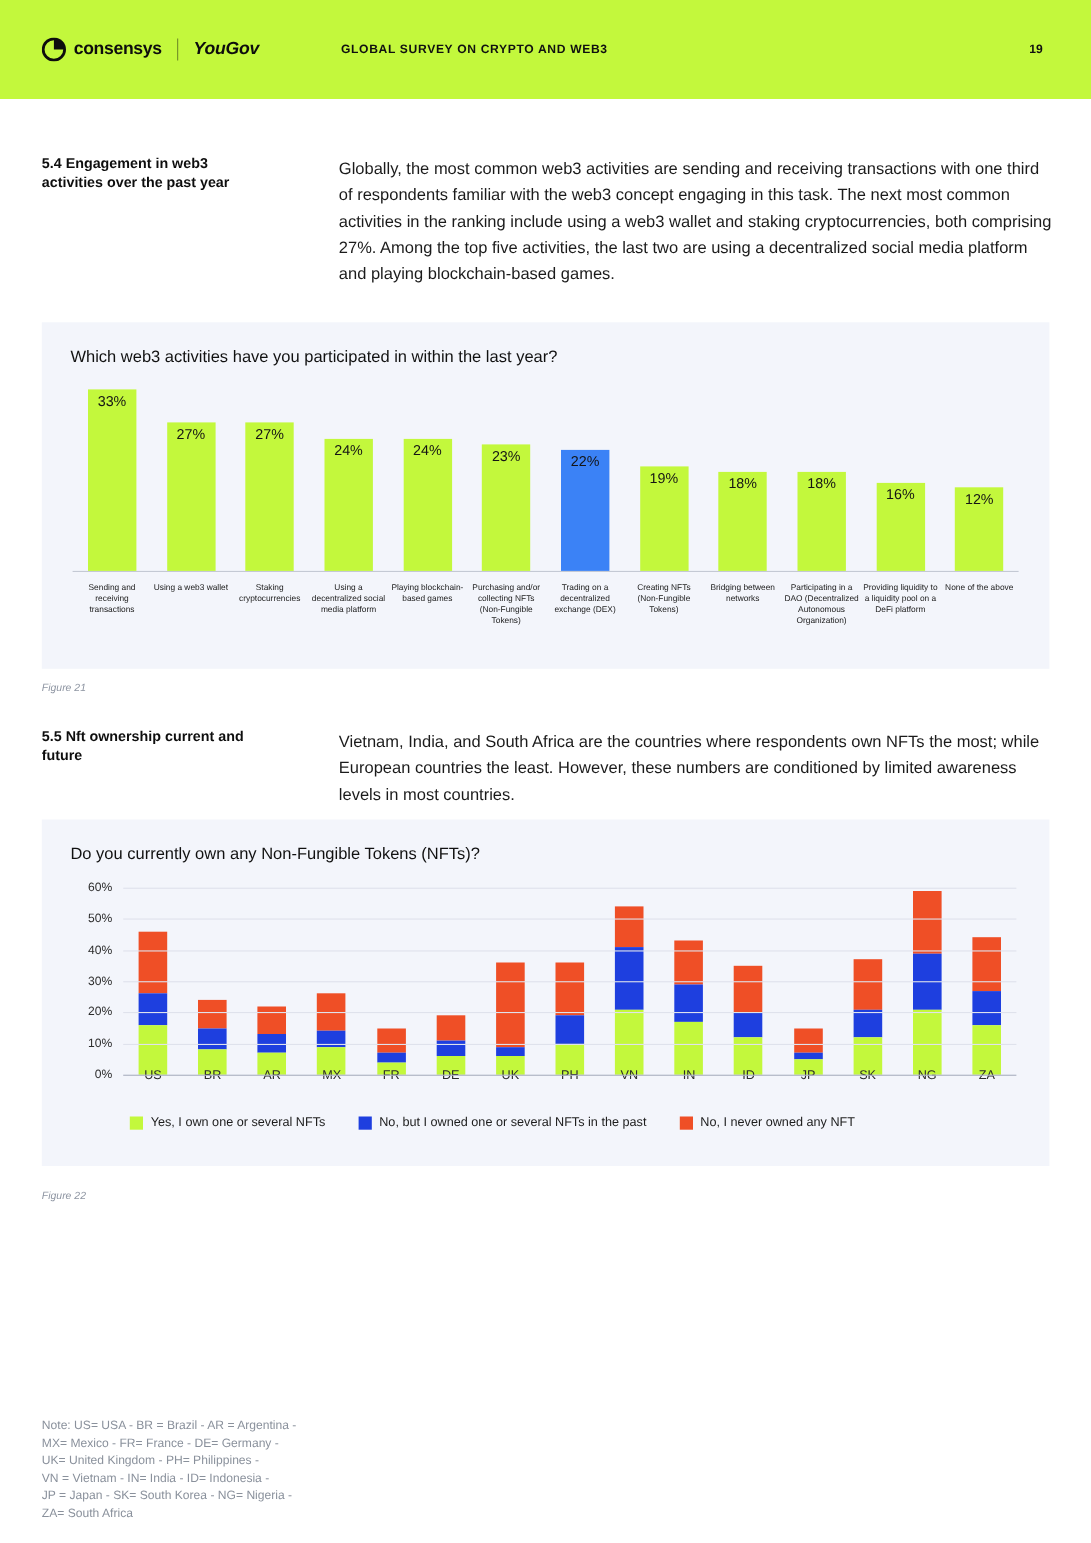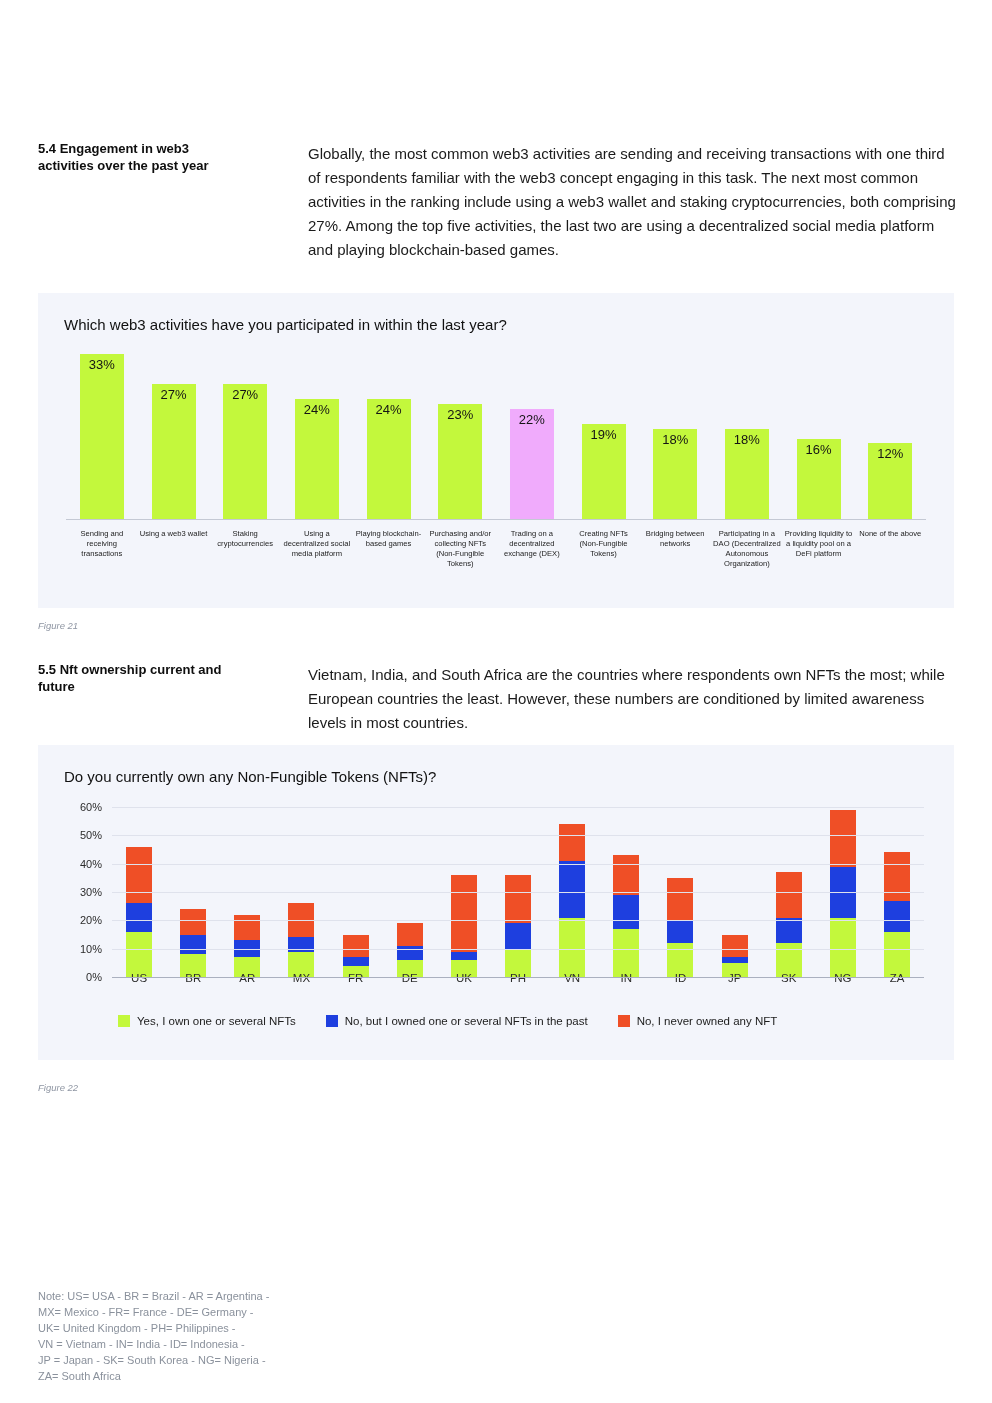--- a/index.html
+++ b/index.html
@@ -62,20 +62,35 @@
   #fig21 { top:620px; }
   #fig22 { top:1082px; }
   .note { position:absolute; left:38px; top:1289px; font-size:11px; line-height:1.45; color:#8a919c; }
   .note span { display:block; }
 </style>
 </head>
 <body>
 
 <div class="page">
 
+  <div class="header">
+    <div class="brand">
+      <div class="brand-consensys">
+        <svg width="22" height="22" viewBox="0 0 22 22">
+          <circle cx="11" cy="11" r="11" fill="#0d0d0d"></circle>
+          <path d="M11 11 L11 2.5 A8.5 8.5 0 1 0 19.5 11 Z" style="fill:var(--lime)"></path>
+        </svg>
+        <span class="word">consensys</span>
+      </div>
+      <div class="brand-divider"></div>
+      <span class="brand-yougov">YouGov</span>
+    </div>
+    <div class="header-title">GLOBAL SURVEY ON CRYPTO AND WEB3</div>
+    <div class="header-page">19</div>
+  </div>
 
   <h2 class="sec-heading" id="heading-54">5.4 Engagement in web3 activities over the past year</h2>
   <p class="sec-body" id="body-54">Globally, the most common web3 activities are sending and receiving transactions with one third of respondents familiar with the web3 concept engaging in this task. The next most common activities in the ranking include using a web3 wallet and staking cryptocurrencies, both comprising 27%. Among the top five activities, the last two are using a decentralized social media platform and playing blockchain-based games.</p>
 
   <div class="panel" id="panel-web3">
     <div class="panel-title">Which web3 activities have you participated in within the last year?</div>
     <div class="c1-wrap">
       <div class="c1-bars" id="c1-bars">
           <div class="c1-col">
             <div class="c1-bar" style="height: 165px; background: rgb(195, 248, 60);">
@@ -101,21 +116,21 @@
             <div class="c1-bar" style="height: 120px; background: rgb(195, 248, 60);">
               <div class="c1-val">24%</div>
             </div>
           </div>
           <div class="c1-col">
             <div class="c1-bar" style="height: 115px; background: rgb(195, 248, 60);">
               <div class="c1-val">23%</div>
             </div>
           </div>
           <div class="c1-col">
-            <div class="c1-bar" style="height: 110px; background: #f0abfc;">
+            <div class="c1-bar" style="height: 110px; background: #3b82f6;">
               <div class="c1-val">22%</div>
             </div>
           </div>
           <div class="c1-col">
             <div class="c1-bar" style="height: 95px; background: rgb(195, 248, 60);">
               <div class="c1-val">19%</div>
             </div>
           </div>
           <div class="c1-col">
             <div class="c1-bar" style="height: 90px; background: rgb(195, 248, 60);">

